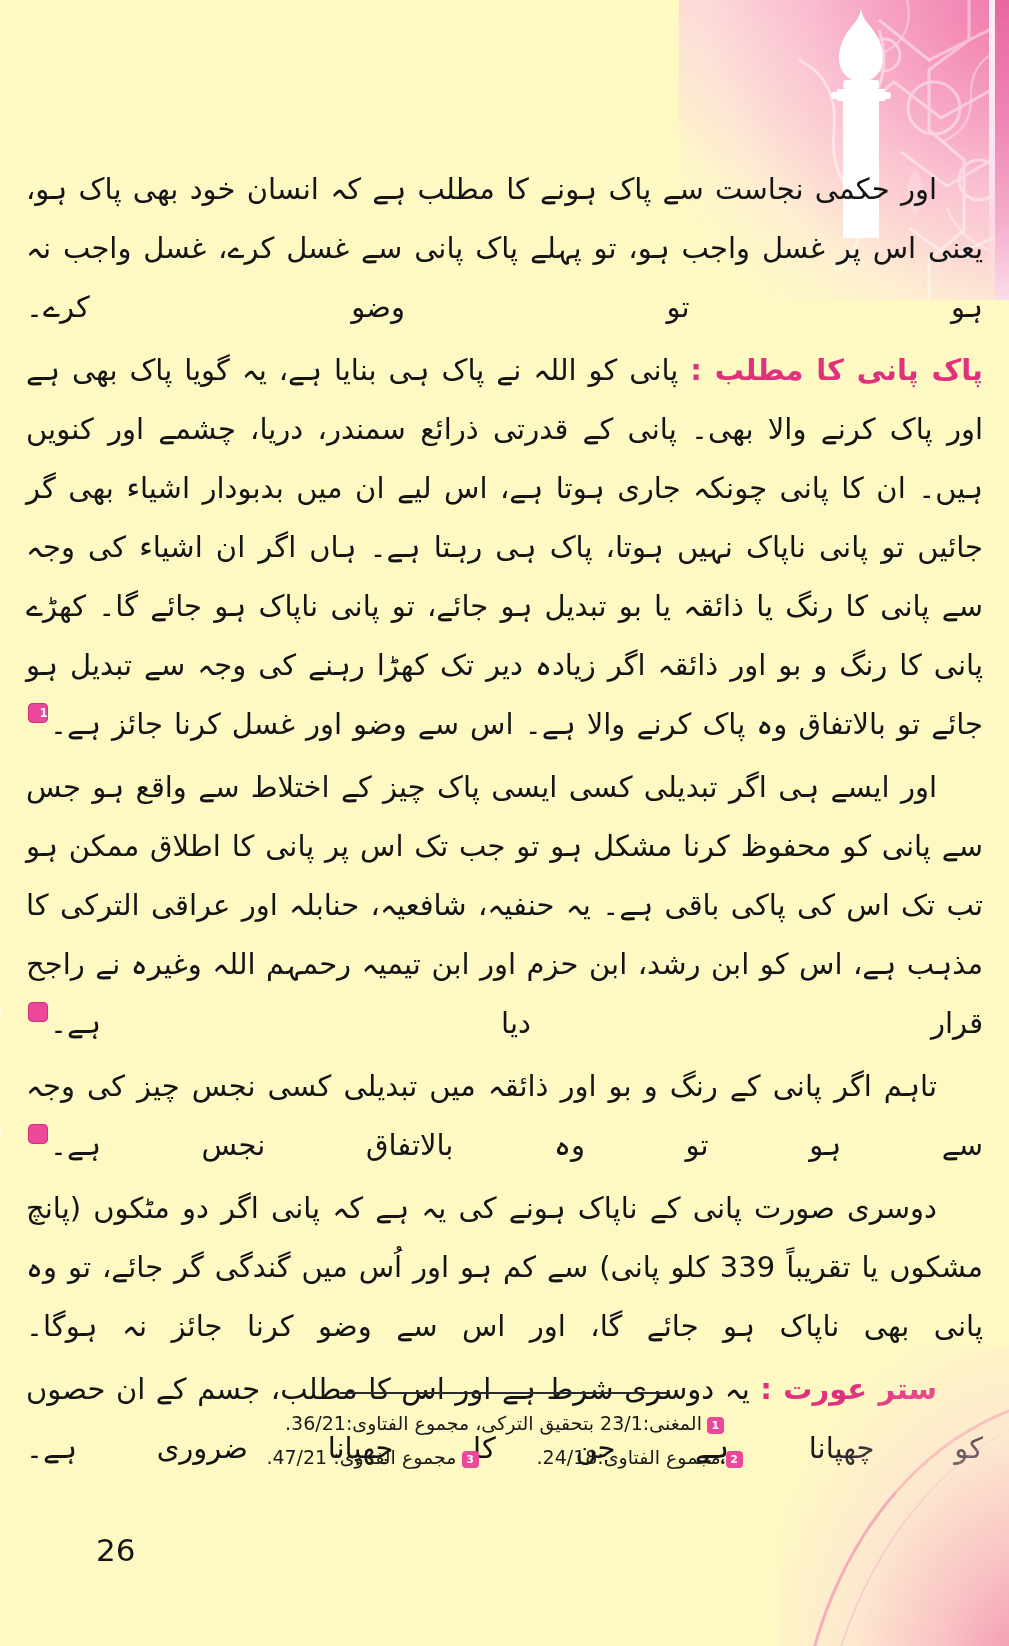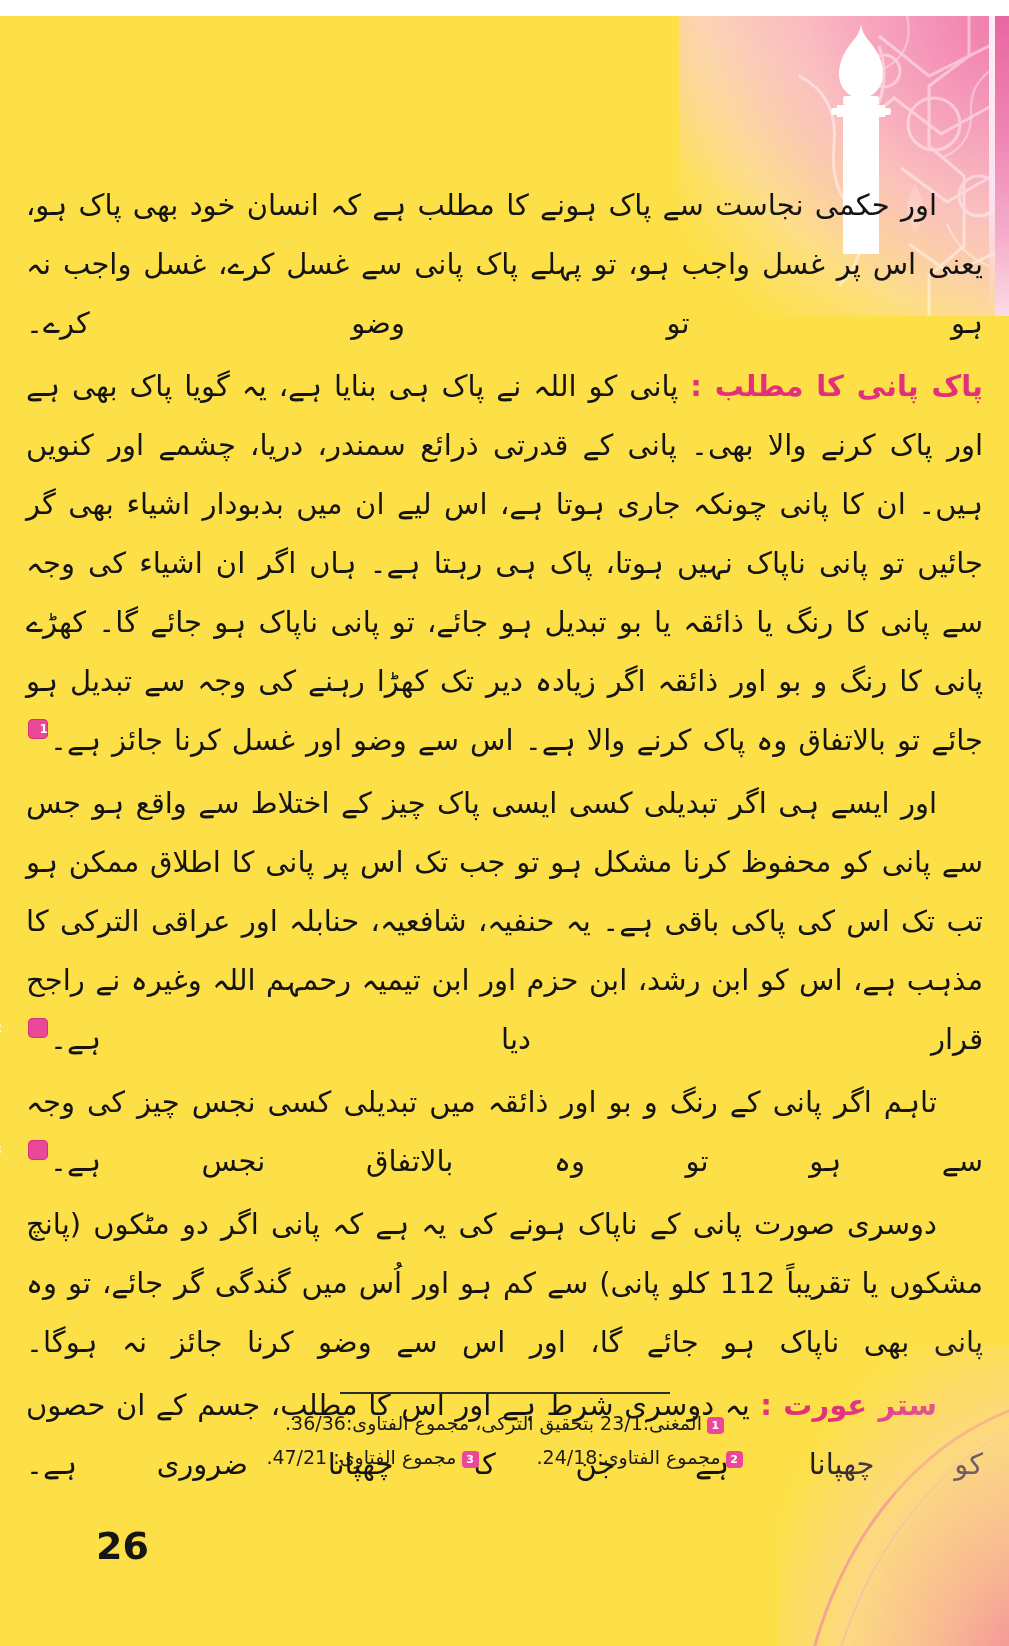--- a/index.html
+++ b/index.html
@@ -10,23 +10,22 @@
     background:#ffffff;
     font-family:"DejaVu Sans","Liberation Sans",sans-serif;
     position:relative;
     overflow:hidden;
   }
 
   
   .page{
     position:absolute;
     inset:0;
-    background:#fde047;
-    overflow:hidden;
-    margin-top:16px;
+    background:#fef9c3;
+    overflow:hidden;
   }
 
   
   .deco-top{
     position:absolute;
     top:0;
     right:0;
     width:330px;
     height:300px;
     pointer-events:none;
@@ -173,22 +172,22 @@
     margin-left:5px;
     vertical-align:1px;
   }
   .fn-gap{ display:inline-block; width:58px; }
 
   
   .page-number{
     position:absolute;
     left:96px;
     bottom:78px;
-    font-size:38px;
-    font-weight:700;
+    font-size:31px;
+    font-weight:400;
     color:#161616;
     font-family:"DejaVu Sans","Liberation Sans",sans-serif;
   }
 </style>
 </head>
 <body>
 
 <div class="page">
 
   <div class="deco-top">
@@ -240,32 +239,32 @@
 
     <p class="para indent">
       <span>اور ایسے ہی اگر تبدیلی کسی ایسی پاک چیز کے اختلاط سے واقع ہو جس سے پانی کو محفوظ کرنا مشکل ہو تو جب تک اس پر پانی کا اطلاق ممکن ہو تب تک اس کی پاکی باقی ہے۔ یہ حنفیہ، شافعیہ، حنابلہ اور عراقی الترکی کا مذہب ہے، اس کو ابن رشد، ابن حزم اور ابن تیمیہ رحمہم اللہ وغیرہ نے راجح قرار دیا ہے۔</span><span class="sup">2</span>
     </p>
 
     <p class="para indent">
       <span>تاہم اگر پانی کے رنگ و بو اور ذائقہ میں تبدیلی کسی نجس چیز کی وجہ سے ہو تو وہ بالاتفاق نجس ہے۔</span><span class="sup">3</span>
     </p>
 
     <p class="para indent">
-      <span>دوسری صورت پانی کے ناپاک ہونے کی یہ ہے کہ پانی اگر دو مٹکوں (پانچ مشکوں یا تقریباً </span><span class="num-lat">112</span><span> کلو پانی) سے کم ہو اور اُس میں گندگی گر جائے، تو وہ پانی بھی ناپاک ہو جائے گا، اور اس سے وضو کرنا جائز نہ ہوگا۔</span>
+      <span>دوسری صورت پانی کے ناپاک ہونے کی یہ ہے کہ پانی اگر دو مٹکوں (پانچ مشکوں یا تقریباً </span><span class="num-lat">339</span><span> کلو پانی) سے کم ہو اور اُس میں گندگی گر جائے، تو وہ پانی بھی ناپاک ہو جائے گا، اور اس سے وضو کرنا جائز نہ ہوگا۔</span>
     </p>
 
     <p class="para indent">
       <span class="heading-inline">ستر عورت :</span><span> یہ دوسری شرط ہے اور اس کا مطلب، جسم کے ان حصوں کو چھپانا ہے جن کا چھپانا ضروری ہے۔</span>
     </p>
   </div>
 
   <div class="footnotes">
     <div class="fn-rule"></div>
     <div class="fn-line">
-      <span class="fn-marker">1</span><span>المغنی:23/1 بتحقیق الترکی، مجموع الفتاوی:36/36.</span>
+      <span class="fn-marker">1</span><span>المغنی:23/1 بتحقیق الترکی، مجموع الفتاوی:36/21.</span>
     </div>
     <div class="fn-line">
       <span class="fn-marker">2</span><span>مجموع الفتاوی:24/18.</span><span class="fn-gap"></span><span class="fn-marker">3</span><span>مجموع الفتاوی: 47/21.</span>
     </div>
   </div>
 
   <div class="deco-bottom">
     <div class="g"></div>
     <div class="arc"></div>
     <div class="arc2"></div>

